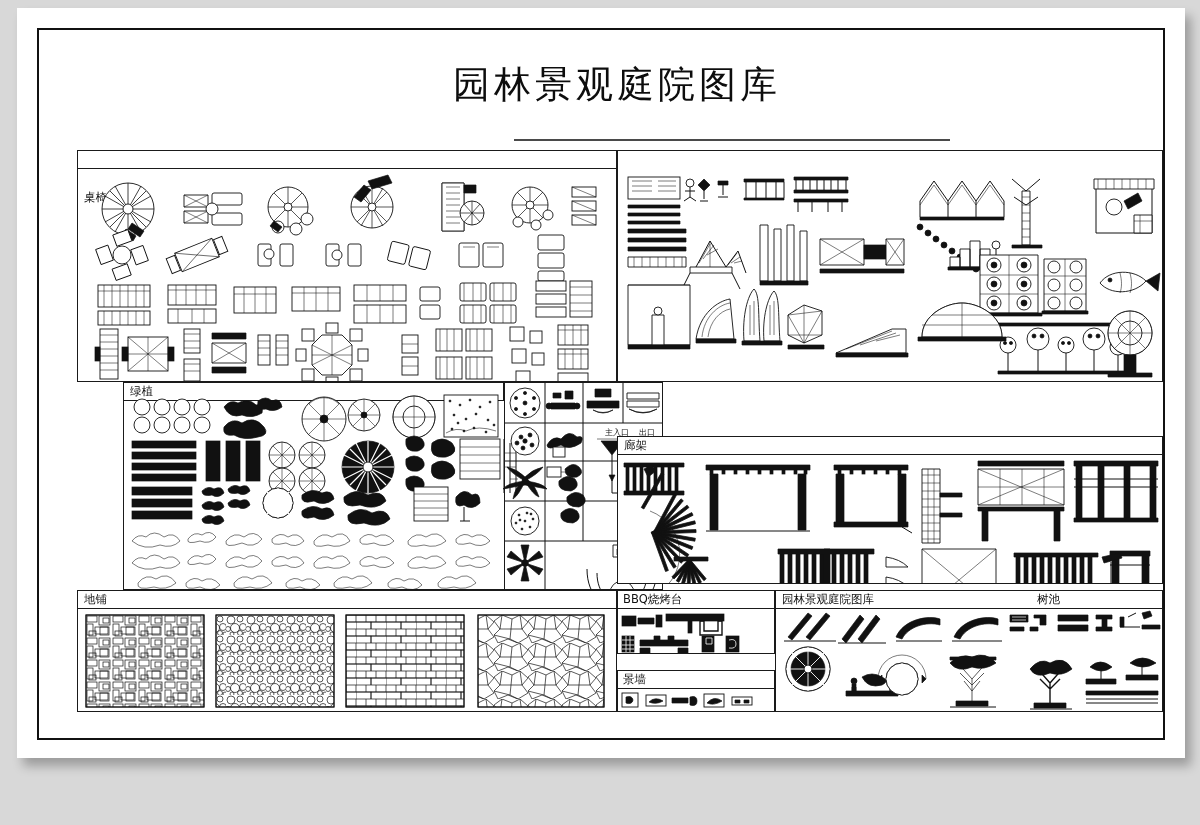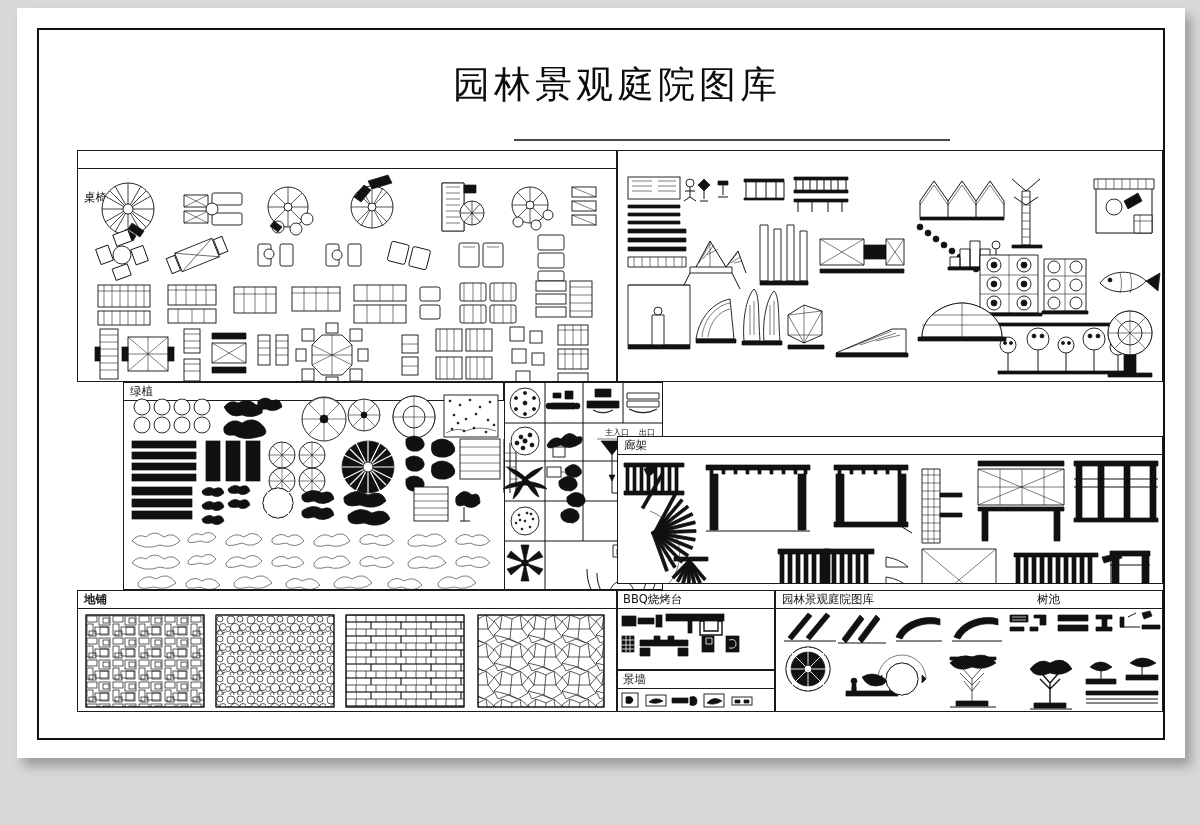--- a/index.html
+++ b/index.html
@@ -1131,21 +1131,21 @@
               <g transform="translate(480,96)">
                 <path class="sf" d="M0,4 l18,-4 l2,5 l-18,5 z"></path>
                 <path class="s" d="M9,9 v22"></path>
                 <path class="sf" d="M2,31 h14 v3 h-14 z"></path>
               </g>
             </g>
           </svg>
         </div>
       </div>
 
-      <div class="panel" style="left:0;top:440px;width:540px;height:122px;font-weight:bold;">
+      <div class="panel" style="left:0;top:440px;width:540px;height:122px;">
         <div class="lblbar">
           <span class="lbl" style="left:6px;">地铺</span>
         </div>
         <div class="body">
           <svg class="art" style="left:8px;top:6px;" width="522" height="92" viewBox="0 0 522 92">
             <defs>
               <pattern id="pv-flag" width="26" height="22" patternUnits="userSpaceOnUse">
                 <g stroke="#111" stroke-width="0.7" fill="none">
                   <rect x="1" y="1" width="10" height="6"></rect>
                     <rect x="13" y="1" width="11" height="9"></rect>
@@ -1190,21 +1190,21 @@
               <rect x="130" y="0" width="118" height="92" fill="url(#pv-pebble)" stroke="#111" stroke-width="1"></rect>
               <rect x="260" y="0" width="118" height="92" class="sw"></rect>
               <rect x="260" y="0" width="118" height="92" fill="url(#pv-brick)" stroke="#111" stroke-width="1"></rect>
               <rect x="392" y="0" width="126" height="92" class="sw"></rect>
               <rect x="392" y="0" width="126" height="92" fill="url(#pv-crazy)" stroke="#111" stroke-width="1"></rect>
             </g>
           </svg>
         </div>
       </div>
 
-      <div class="panel" style="left:540px;top:440px;width:158px;height:80px;">
+      <div class="panel" style="left:540px;top:440px;width:158px;height:64px;">
         <div class="lblbar">
           <span class="lbl" style="left:5px;">BBQ烧烤台</span>
         </div>
         <div class="body">
           <svg class="art" style="left:4px;top:3px;" width="150" height="56" viewBox="0 0 150 56">
             <g class="s">
               <g class="sf">
                 <rect x="0" y="4" width="14" height="10"></rect>
                 <path d="M16,6 h16 v6 h-16 z"></path>
                 <rect x="34" y="3" width="6" height="12"></rect>

